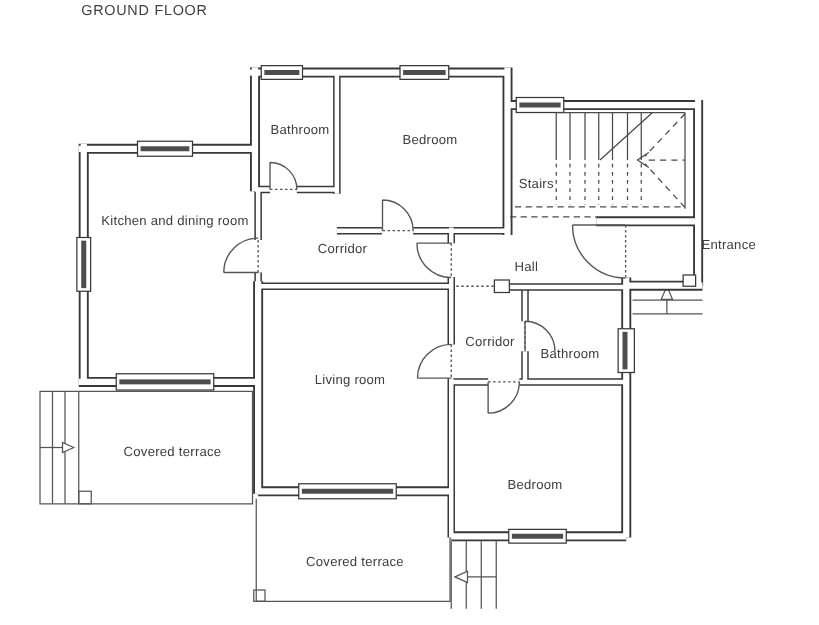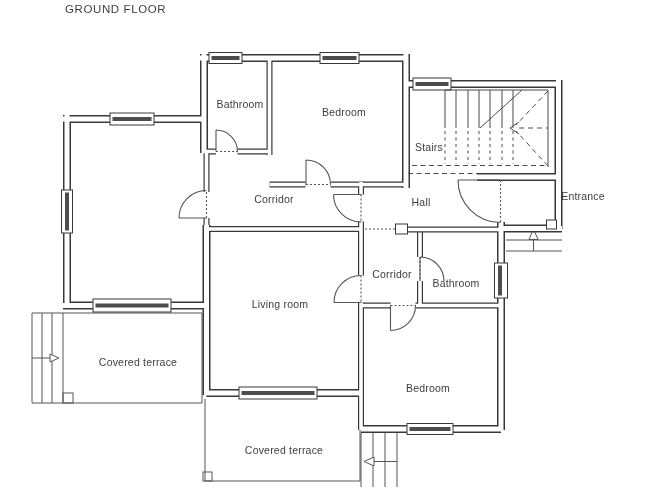--- a/index.html
+++ b/index.html
@@ -191,22 +191,23 @@
       <path d="M412,165.5 H548 M408,173.5 H477" stroke-dasharray="5,3.5"></path>
       <path d="M519,122 L510,128 L519,134"></path>
     </g>
   </svg>
 
   <div class="title" style="left:65px;top:3px;">GROUND FLOOR</div>
 
   <div class="lbl" style="left:240px;top:104px;">Bathroom</div>
   <div class="lbl" style="left:344px;top:112px;">Bedroom</div>
   <div class="lbl" style="left:429px;top:147px;">Stairs</div>
+  <div class="lbl" style="left:140px;top:177px;">Kitchen and dining room</div>
   <div class="lbl" style="left:274px;top:199px;">Corridor</div>
-  <div class="lbl" style="left:421px;top:202px;">Hall</div>
+  <div class="lbl" style="left:421px;top:214px;">Hall</div>
   <div class="lbl" style="left:536px;top:196px;margin-left:47px;">Entrance</div>
   <div class="lbl" style="left:392px;top:274px;">Corridor</div>
   <div class="lbl" style="left:456px;top:283px;">Bathroom</div>
   <div class="lbl" style="left:280px;top:304px;">Living room</div>
   <div class="lbl" style="left:138px;top:362px;">Covered terrace</div>
   <div class="lbl" style="left:428px;top:388px;">Bedroom</div>
   <div class="lbl" style="left:284px;top:450px;">Covered terrace</div>
 </div>
 
 </body></html>

